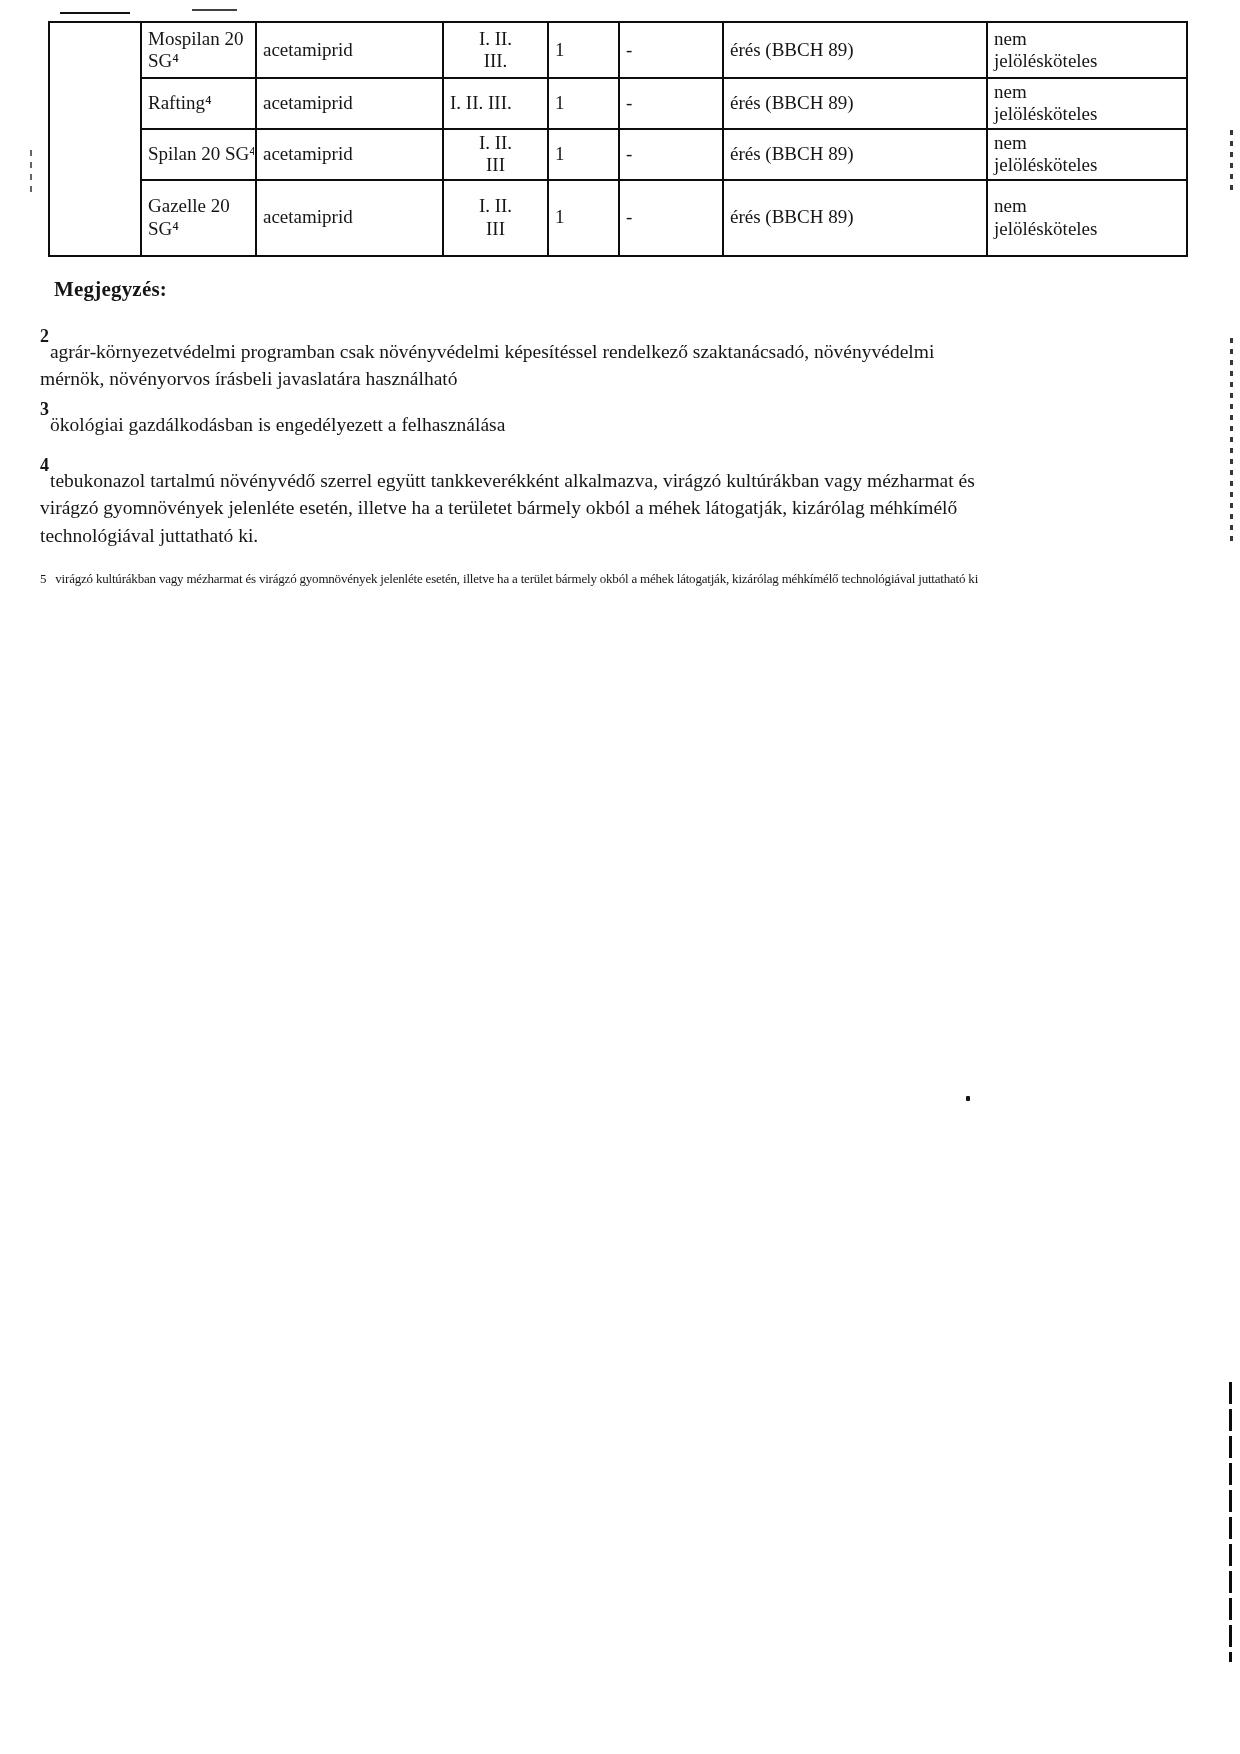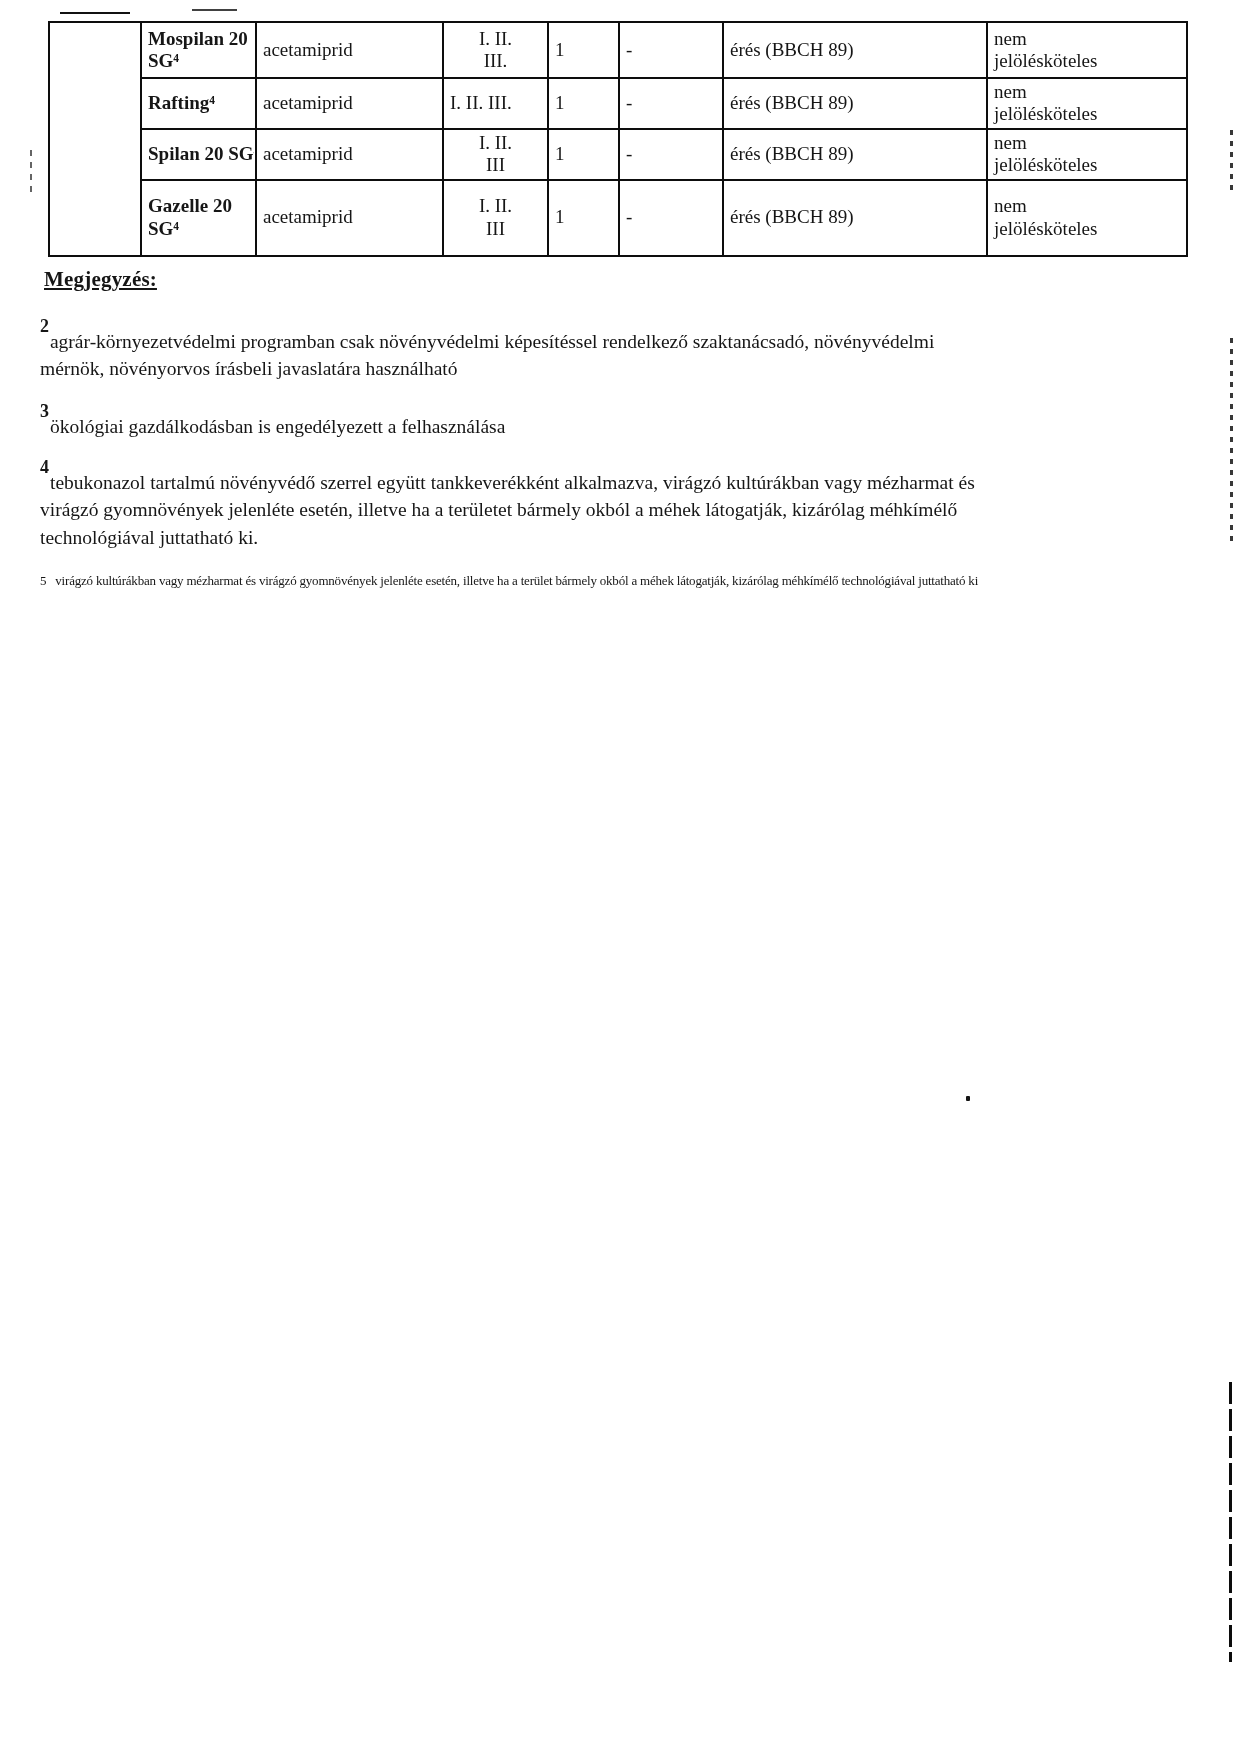--- a/index.html
+++ b/index.html
@@ -21,45 +21,45 @@
   .doc-table td {
     border:2px solid #0d0d0d;
     font-size:19px;
     vertical-align:middle;
     padding:2px 6px;
     line-height:1.18;
     overflow:hidden;
   }
   .r1 { height:56px; } .r2 { height:50px;margin-left:44px; } .r3 { height:50px; } .r4 { height:76px; }
   .c-empty { background:#fff; }
-  .c-name  { font-weight:bold; padding-left:8px;border-radius:12px; }
+  .c-name  { font-weight:normal; padding-left:8px;border-radius:12px; }
   .ln      { display:block; white-space:nowrap; }
   .c-ingr  { padding-left:8px; }
   .c-dose  { text-align:center; padding-left:2px; padding-right:2px; }
   .c-dose-left { text-align:left; padding-left:3px; padding-right:0; }
   .c-num   { padding-left:6px; }
   .c-dash  { padding-left:6px; }
   .c-stage { padding-left:10px; }
   .c-label { padding-left:8px; }
 
   
   .notes {
     position:absolute; left:40px; top:260px;
     width:1045px;
     font-size:19.5px;
     line-height:1.43;
   }
   .notes-heading {
     font-size:21px; font-weight:bold;
-    margin:4px; letter-spacing:0.2px;text-decoration:underline;
+    margin:14px; letter-spacing:0.2px;
   }
   .note { margin:0; }
   .note-1 { margin-top:34px; max-width:1032px; }
   .note-2 { margin-top:28px; max-width:945px;  }
-  .note-3 { margin-top:24px; max-width:1032px; }
+  .note-3 { margin-top:12px; max-width:1032px; }
   .note-4 { margin-top:22px; max-width:952px;  }
   .note-5 { margin-top:20px; max-width:1000px; font-size:13px; letter-spacing:-0.2px; }
   .nmark {
     font-weight:bold;
     font-size:0.92em;
     position:relative; top:-0.45em;
     margin-right:1px;
   }
   .nmark5 { font-weight:normal; margin-right:9px; }
 

